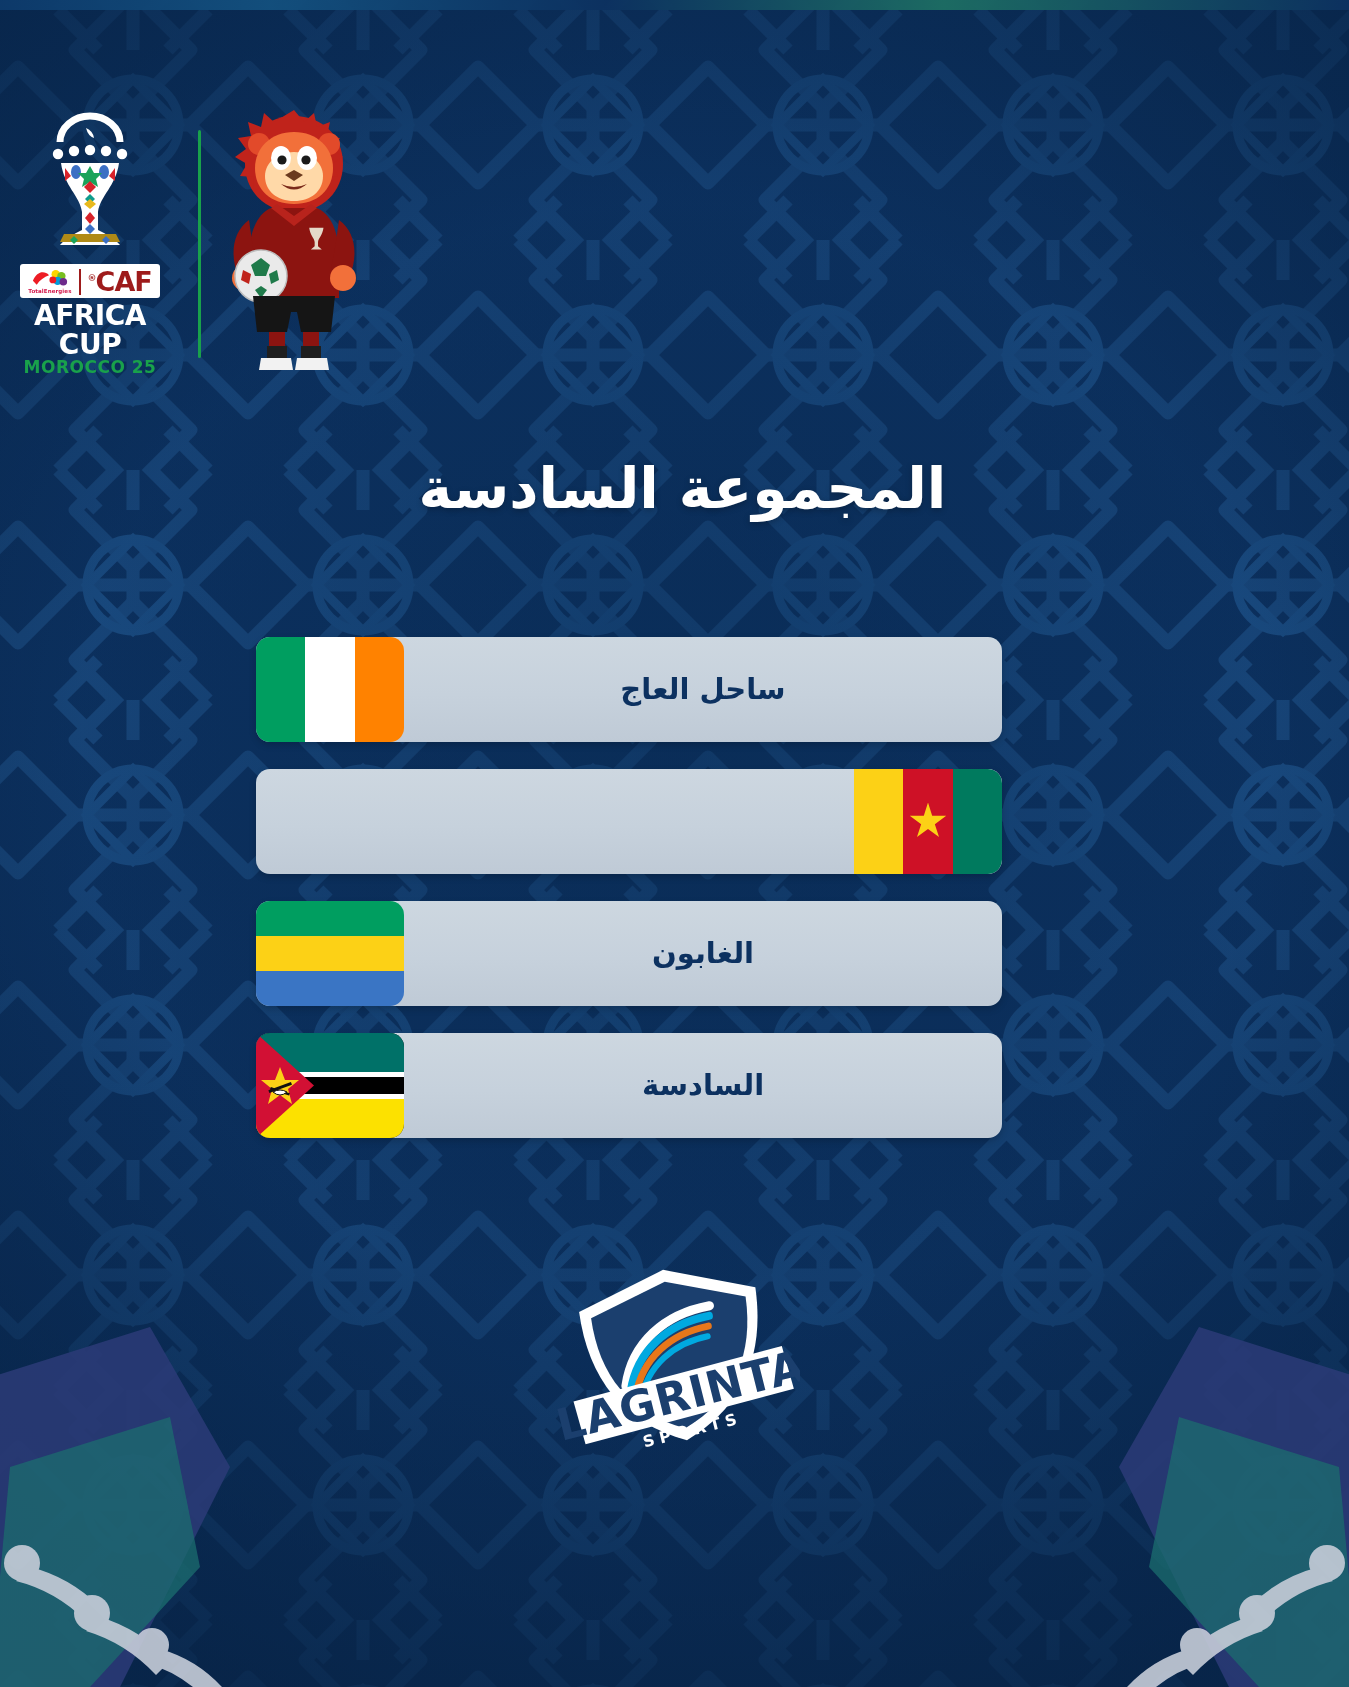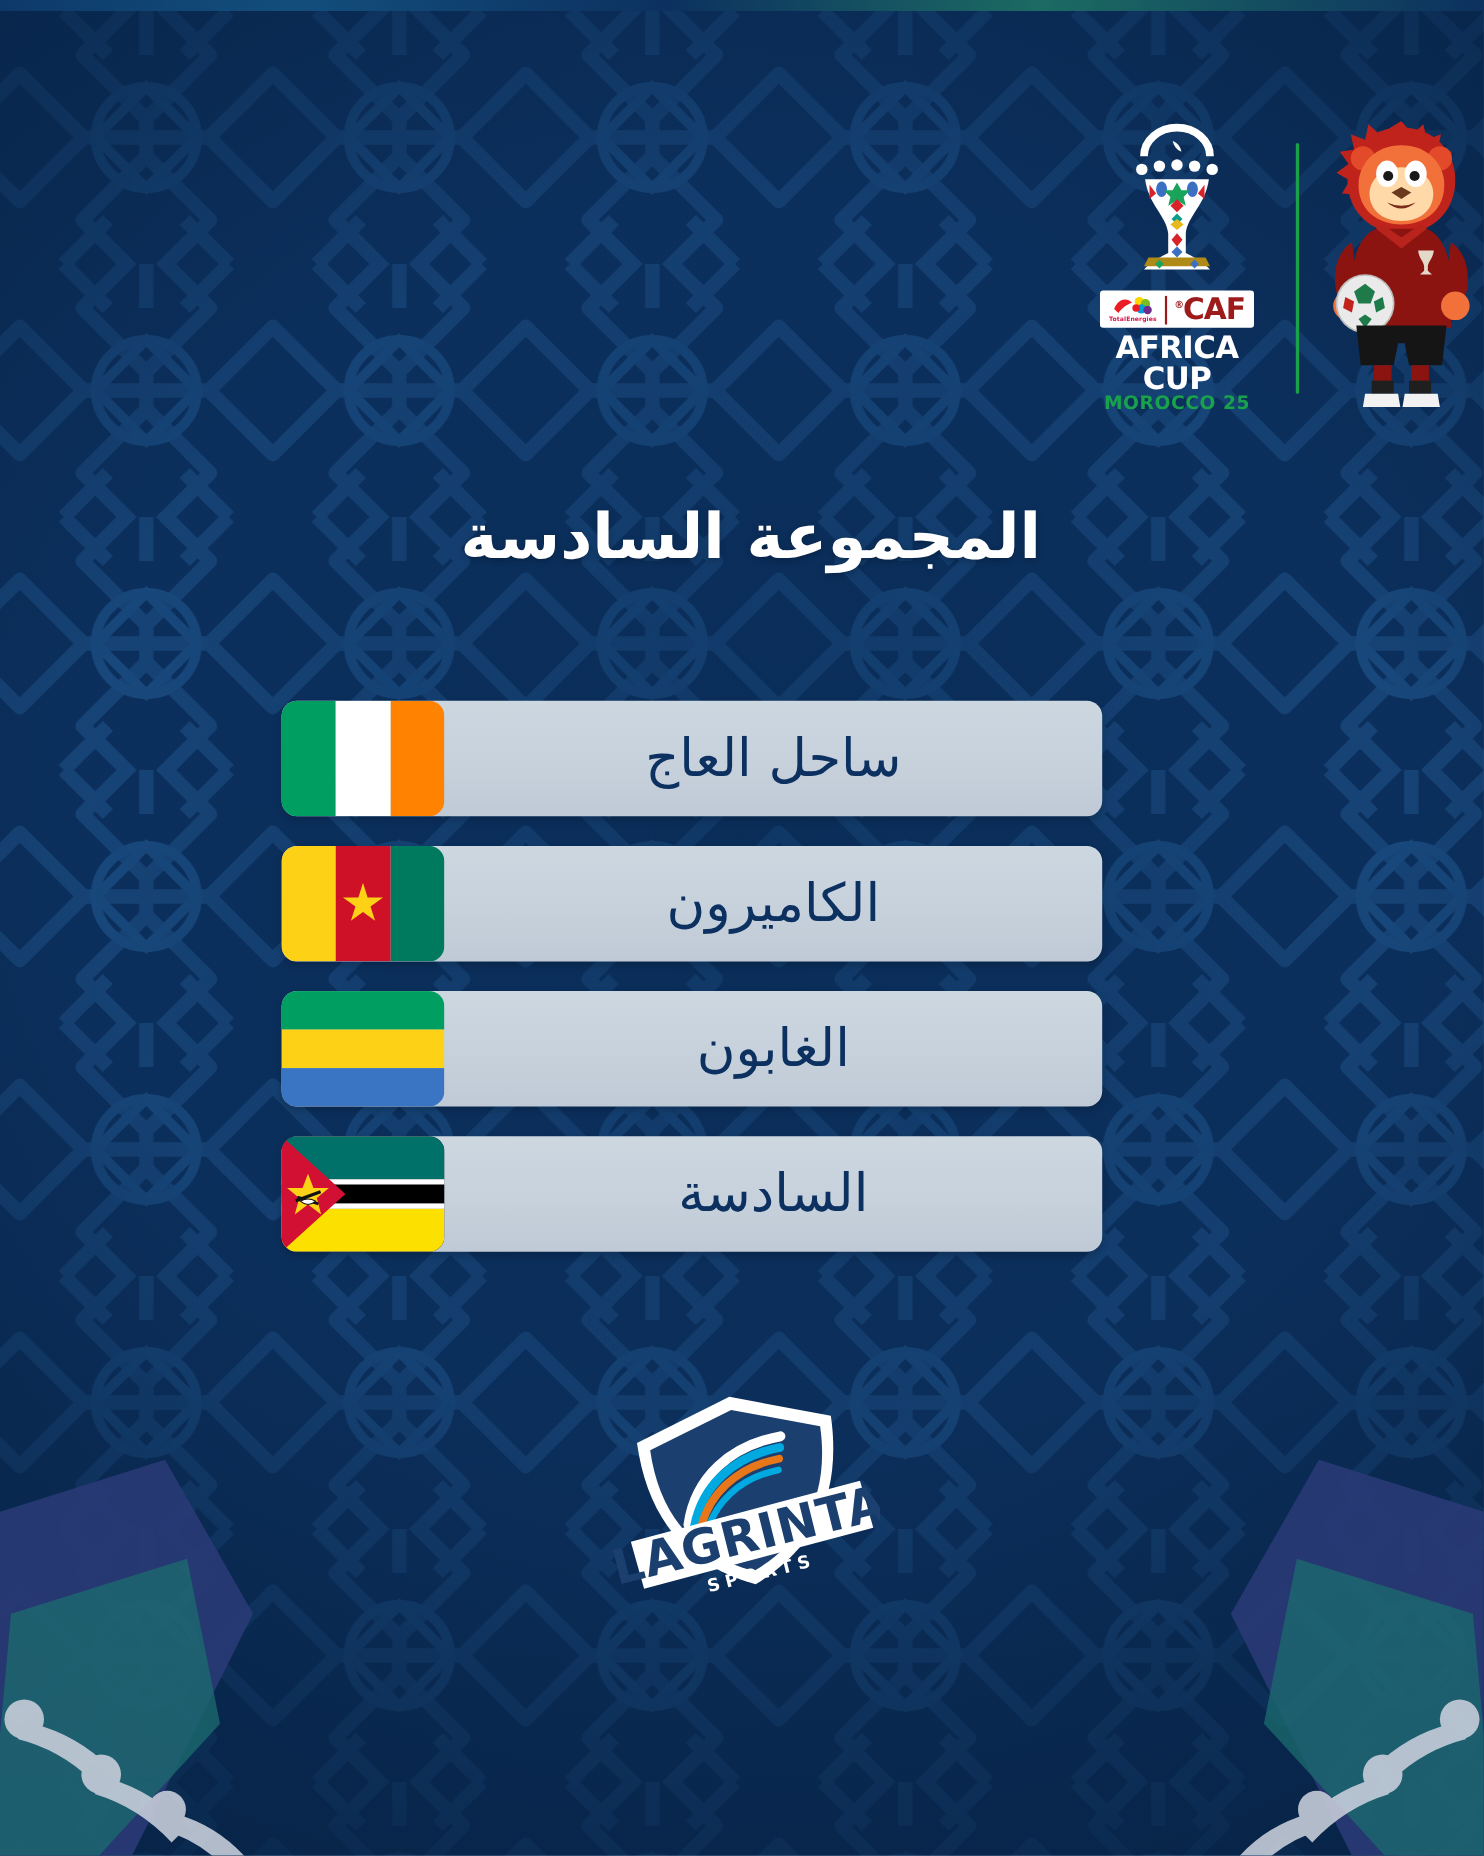--- a/index.html
+++ b/index.html
@@ -41,21 +41,21 @@
   }
 
   
   .header {
     position: absolute;
     top: 108px;
     left: 0; right: 0;
     display: flex;
     flex-direction: row-reverse;
     align-items: flex-start;
-    justify-content: flex-end;
+    justify-content: flex-start;
     gap: 18px;
   }
   .caf-block {
     width: 180px;
     display: flex;
     flex-direction: column;
     align-items: center;
   }
   .trophy {
     width: 112px;
@@ -166,22 +166,22 @@
     border-radius: 14px;
     box-shadow: 0 3px 7px rgba(0,0,0,.18);
     overflow: hidden;
   }
   .team-name {
     flex: 1;
     display: flex;
     align-items: center;
     justify-content: center;
     color: #0c3160;
-    font-size: 48px;
-    font-weight: normal;
+    font-size: 29px;
+    font-weight: bold;
     direction: rtl;
     padding-bottom: 2px;
   }
   .flag {
     width: 148px;
     flex: none;
     position: relative;
     overflow: hidden;
     border-radius: 0 14px 14px 0;
   }
@@ -400,21 +400,20 @@
       <div class="flag">
         <div class="f-vert">
           <div style="background:#ff8200"></div>
           <div style="background:#ffffff"></div>
           <div style="background:#009e60"></div>
         </div>
       </div>
     </div>
 
     <div class="team-row">
-      <div class="team-name">الكاميرون</div>
       <div class="flag">
         <div class="f-vert">
           <div style="background:#007a5e"></div>
           <div style="background:#ce1126">
             <span class="star-yellow"></span>
           </div>
           <div style="background:#fcd116"></div>
         </div>
       </div>
     </div>

